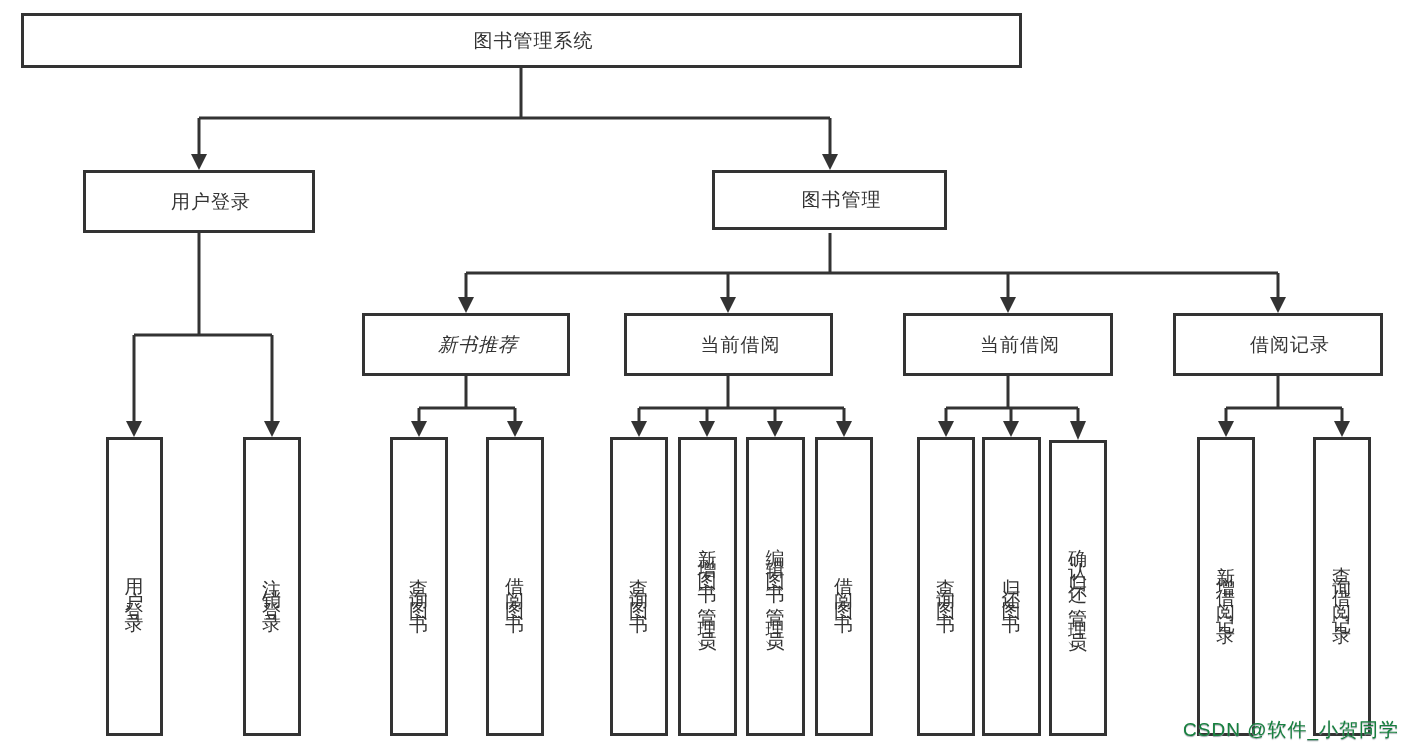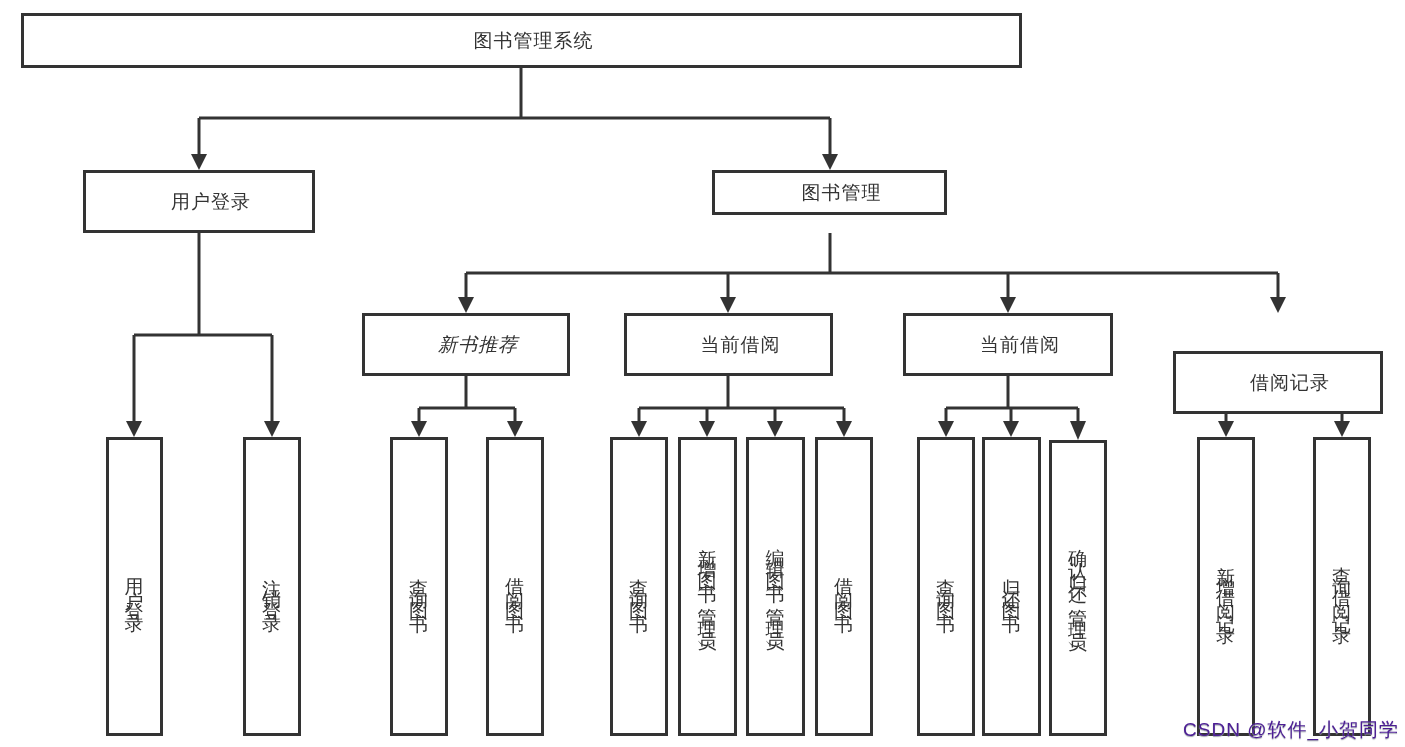--- a/index.html
+++ b/index.html
@@ -57,21 +57,21 @@
     font-size: 19px;
     letter-spacing: 12px;
     color: #333333;
     line-height: 1;
   }
   .watermark {
     position: absolute;
     right: 6px;
     bottom: 4px;
     font-size: 19px;
-    color: #4c1d95;
+    color: #15803d;
     text-shadow: 0 1px 1px #9aa0a8;
     letter-spacing: 1px;
     z-index: 5;
     white-space: nowrap;
   }
 </style>
 </head>
 <body>
 
 <div class="canvas">
@@ -152,34 +152,34 @@
     </g>
   </svg>
 
   <div class="node" style="left:21px; top:13px; width:1001px; height:55px;">
     <span>图书管理系统</span>
   </div>
 
   <div class="node" style="left:83px; top:170px; width:232px; height:63px;">
     <span>用户登录</span>
   </div>
-  <div class="node" style="left:712px; top:170px; width:235px; height:45px;">
+  <div class="node" style="left:712px; top:170px; width:235px; height:60px;">
     <span>图书管理</span>
   </div>
 
   <div class="node" style="left:362px; top:313px; width:208px; height:63px;font-style:italic;">
     <span>新书推荐</span>
   </div>
   <div class="node" style="left:624px; top:313px; width:209px; height:63px;">
     <span>当前借阅</span>
   </div>
   <div class="node" style="left:903px; top:313px; width:210px; height:63px;">
     <span>当前借阅</span>
   </div>
-  <div class="node" style="left:1173px; top:313px; width:210px; height:63px;margin-top:38px;">
+  <div class="node" style="left:1173px; top:313px; width:210px; height:63px;">
     <span>借阅记录</span>
   </div>
 
   <div class="leaf" style="left:106px; width:57px;">
     <span>用户登录</span>
   </div>
   <div class="leaf" style="left:243px; width:58px;">
     <span>注销登录</span>
   </div>
 

